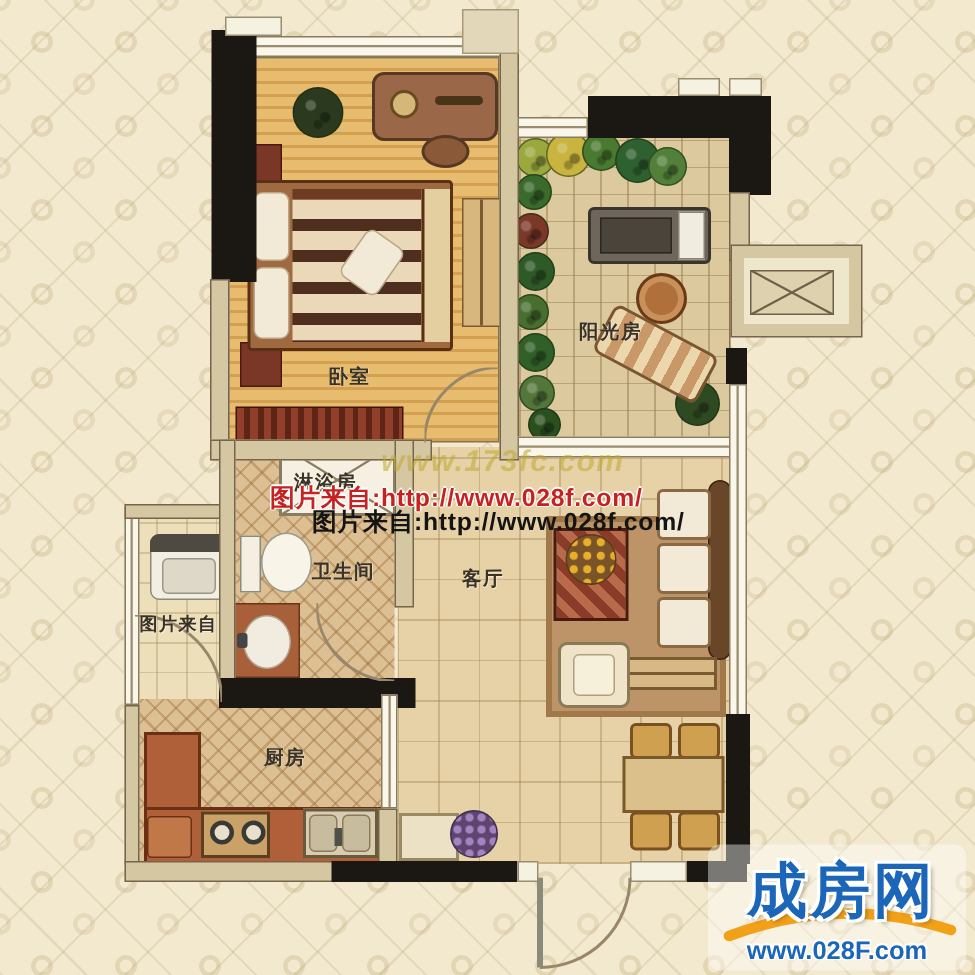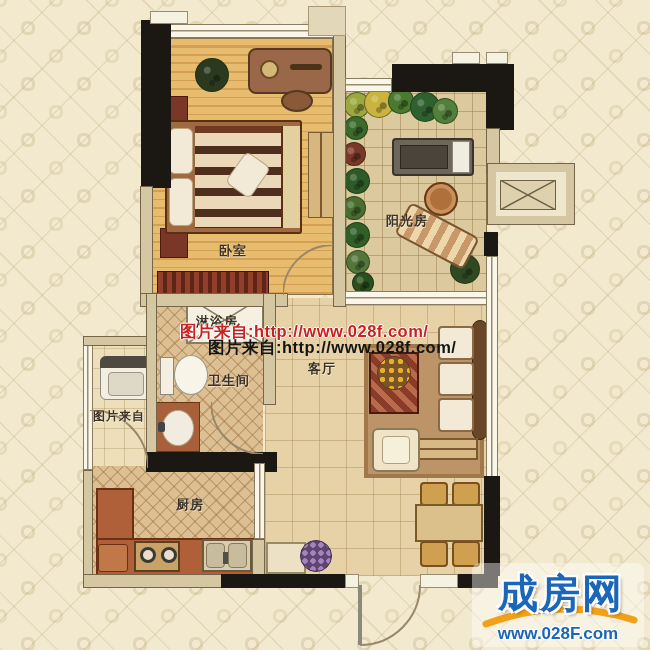--- a/index.html
+++ b/index.html
@@ -197,22 +197,23 @@
     <line x1="2" y1="0" x2="2" y2="60" stroke="#8a8a7a" stroke-width="4"></line>
     <path d="M2 60 A60 60 0 0 0 62 0" fill="none" stroke="#98876a" stroke-width="2"></path>
   </svg>
 
   <div class="room-label" style="left:219px;top:242px;">卧室</div>
   <div class="room-label" style="left:386px;top:212px;">阳光房</div>
   <div class="room-label" style="left:196px;top:313px;">淋浴房</div>
   <div class="room-label" style="left:208px;top:372px;">卫生间</div>
   <div class="room-label" style="left:93px;top:408px;font-size:12px;">图片来自</div>
   <div class="room-label" style="left:176px;top:496px;">厨房</div>
-  <div class="room-label" style="left:308px;top:360px;">客厅</div>
-
+  <div class="room-label" style="left:308px;top:377px;">客厅</div>
+
+  <div class="wm-faint">www.173fc.com</div>
   <div class="wm-red">图片来自:http://www.028f.com/</div>
   <div class="wm-black">图片来自:http://www.028f.com/</div>
 
   <div class="logo-panel"></div>
   <svg class="abs" style="left:478px;top:596px;width:164px;height:34px;" viewBox="0 0 164 34">
     <path d="M8 28 Q82 0 156 24" fill="none" stroke="#f2a018" stroke-width="7" stroke-linecap="round"></path>
   </svg>
   <div class="logo-name">成房网</div>
   <div class="logo-url">www.028F.com</div>
 

